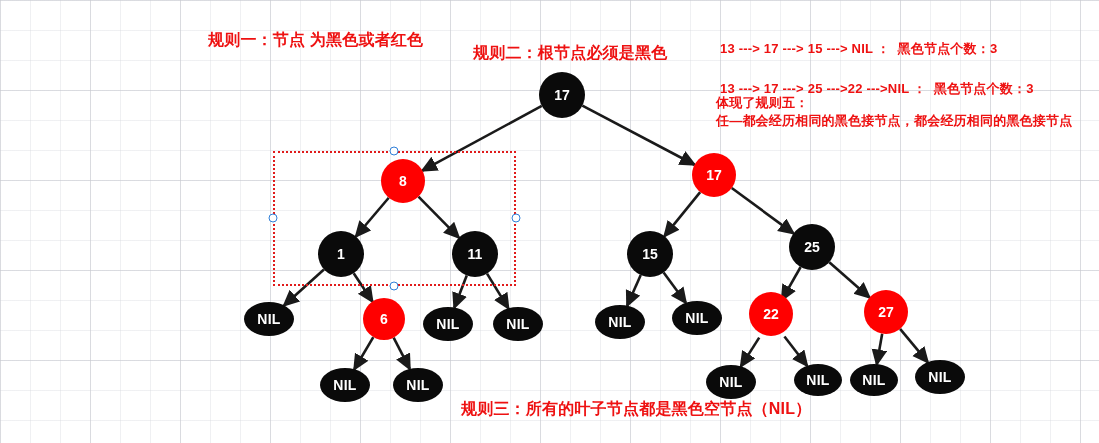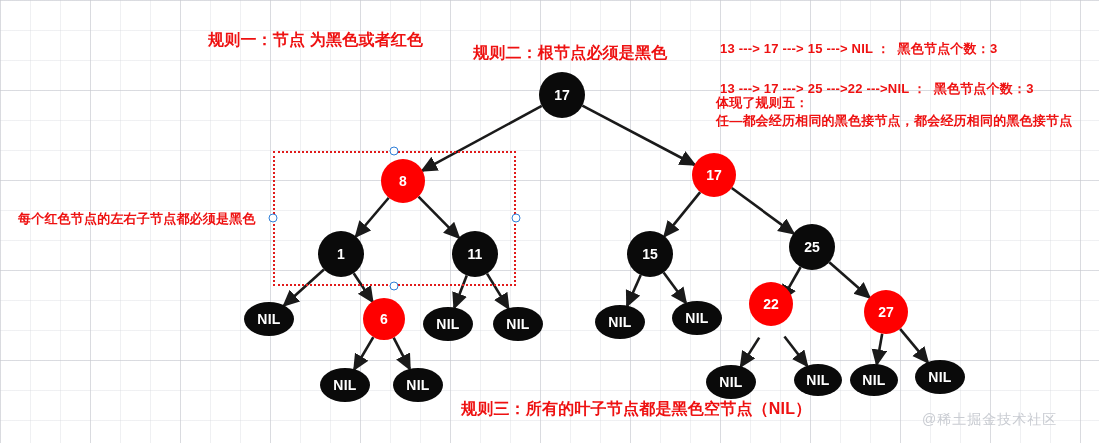--- a/index.html
+++ b/index.html
@@ -124,21 +124,21 @@
 
   <div id="node-layer">
       <div class="node circle black" style="left: 562px; top: 95px; width: 46px; height: 46px;">17</div>
       <div class="node circle red" style="left: 403px; top: 181px; width: 44px; height: 44px;">8</div>
       <div class="node circle red" style="left: 714px; top: 175px; width: 44px; height: 44px;">17</div>
       <div class="node circle black" style="left: 341px; top: 254px; width: 46px; height: 46px;">1</div>
       <div class="node circle black" style="left: 475px; top: 254px; width: 46px; height: 46px;">11</div>
       <div class="node circle black" style="left: 650px; top: 254px; width: 46px; height: 46px;">15</div>
       <div class="node circle black" style="left: 812px; top: 247px; width: 46px; height: 46px;">25</div>
       <div class="node circle red" style="left: 384px; top: 319px; width: 42px; height: 42px;">6</div>
-      <div class="node circle red" style="left: 771px; top: 304px; width: 44px; height: 44px; text-align: center;">22</div>
+      <div class="node circle red" style="left: 771px; top: 314px; width: 44px; height: 44px; text-align: center;">22</div>
       <div class="node circle red" style="left: 886px; top: 312px; width: 44px; height: 44px;">27</div>
       <div class="node nil black" style="left: 269px; top: 319px; width: 50px; height: 34px;">NIL</div>
       <div class="node nil black" style="left: 448px; top: 324px; width: 50px; height: 34px;">NIL</div>
       <div class="node nil black" style="left: 518px; top: 324px; width: 50px; height: 34px;">NIL</div>
       <div class="node nil black" style="left: 620px; top: 322px; width: 50px; height: 34px;">NIL</div>
       <div class="node nil black" style="left: 697px; top: 318px; width: 50px; height: 34px;">NIL</div>
       <div class="node nil black" style="left: 345px; top: 385px; width: 50px; height: 34px;">NIL</div>
       <div class="node nil black" style="left: 418px; top: 385px; width: 50px; height: 34px;">NIL</div>
       <div class="node nil black" style="left: 731px; top: 382px; width: 50px; height: 34px;">NIL</div>
       <div class="node nil black" style="left: 818px; top: 380px; width: 48px; height: 32px;">NIL</div>
@@ -155,18 +155,16 @@
     </div>
 
   <div class="annot s15" style="left:208px; top:29px;">规则一：节点 为黑色或者红色</div>
   <div class="annot s15" style="left:473px; top:42px;">规则二：根节点必须是黑色</div>
 
   <div class="annot s14" style="left:720px; top:40px;">13 ---&gt; 17 ---&gt; 15 ---&gt; NIL ：  黑色节点个数：3</div>
   <div class="annot s14" style="left:720px; top:58px;margin-top:22px;">13 ---&gt; 17 ---&gt; 25 ---&gt;22 ---&gt;NIL ：  黑色节点个数：3</div>
   <div class="annot s14" style="left:716px; top:94px;">体现了规则五：</div>
   <div class="annot s14" style="left:716px; top:112px;">任—都会经历相同的黑色接节点，都会经历相同的黑色接节点</div>
 
-  <div class="annot s14" style="left:18px; top:210px;">每个红色节点的左右子节点都必须是黑色</div>
 
   <div class="annot s15" style="left:461px; top:398px;">规则三：所有的叶子节点都是黑色空节点（NIL）</div>
 
-  <div class="watermark" style="left:922px; top:411px;">@稀土掘金技术社区</div>
 </div>
 
 </body></html>

